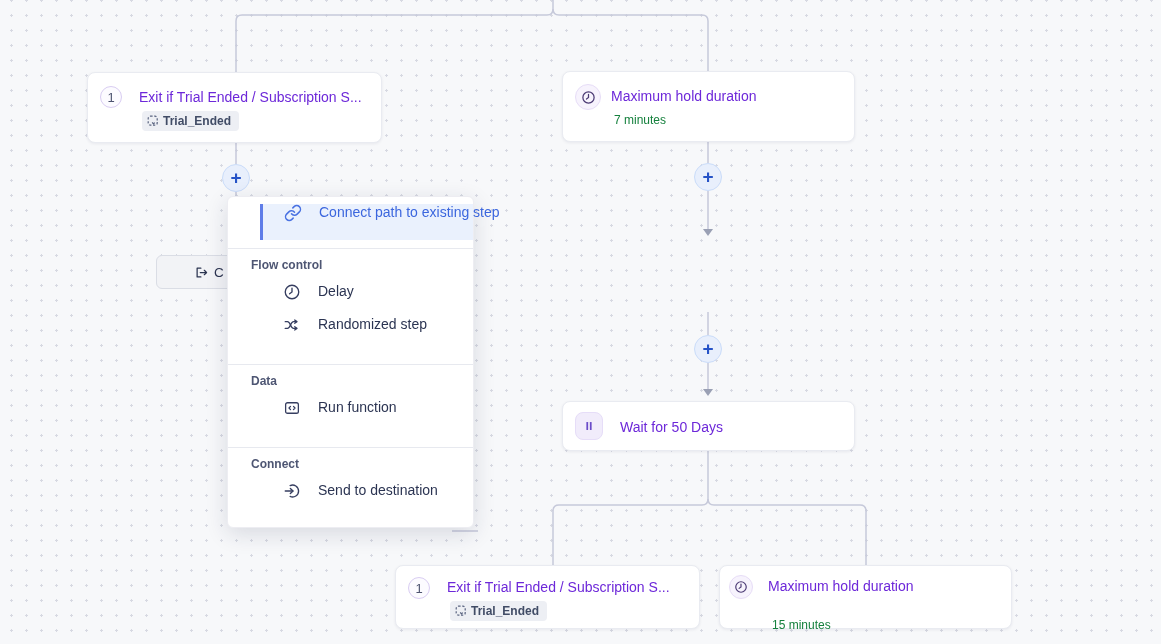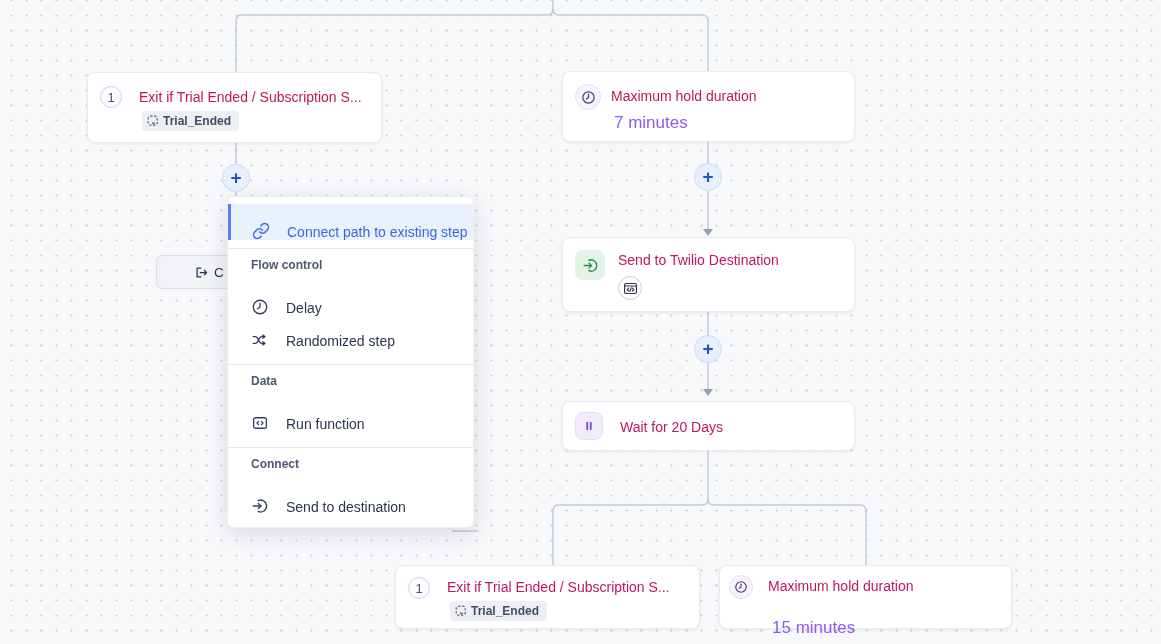--- a/index.html
+++ b/index.html
@@ -11,22 +11,22 @@
     background-image:radial-gradient(circle, #d7d9e2 1px, transparent 1.2px);
     background-size:15px 15px; background-position:4px 8px;
   }
   svg.wires { position:absolute; left:0; top:0; z-index:1; pointer-events:none; }
   .wire { stroke:#c6c9da; stroke-width:1.5; fill:none; }
   .arrowhead { fill:#9aa0b4; }
 
   .card { position:absolute; z-index:2; background:#fff;
     border:1px solid #e9ebf1; border-radius:8px;
     box-shadow:0 1px 3px rgba(25,35,70,.07); }
-  .card-title { position:absolute; font-size:14px; font-weight:500; color:#be185d; white-space:nowrap; }
-  .card-sub { position:absolute; font-size:17px; color:#8b5cf6; white-space:nowrap; }
+  .card-title { position:absolute; font-size:14px; font-weight:500; color:#6d28d9; white-space:nowrap; }
+  .card-sub { position:absolute; font-size:12px; color:#15803d; white-space:nowrap; }
   .num-badge { position:absolute; width:22px; height:22px; border-radius:50%;
     border:1.5px solid #d9cdf2; background:#fcfbff; color:#4e5470;
     font-size:13px; display:flex; align-items:center; justify-content:center; }
   .tag { position:absolute; height:20px; background:#edeff4; border-radius:4px;
     display:inline-flex; align-items:center; gap:4px; padding:0 8px 0 5px;
     font-size:12px; font-weight:bold; color:#414c66; white-space:nowrap; }
   .icon-circle { position:absolute; border-radius:50%;
     display:flex; align-items:center; justify-content:center; }
   .clock-bg { width:26px; height:26px; background:#f7f3fd; border:1px solid #e7ddf7; color:#4b3a74; }
   .icon-square { position:absolute; border-radius:8px;
@@ -39,22 +39,22 @@
     background:#e8effc; border:1px solid #cadcf9; color:#2653c7;
     font-size:19px; font-weight:bold; line-height:25px; text-align:center; cursor:pointer; }
 
   .ghost-btn { position:absolute; z-index:2; width:82px; height:34px;
     background:#f2f3f6; border:1px solid #dadde5; border-radius:6px;
     display:flex; align-items:center; color:#2b3450; font-size:13.5px; }
 
   .menu { position:absolute; z-index:10; left:227px; top:196px; width:247px;
     background:#fff; border-radius:6px; border:1px solid #ededf2;
     box-shadow:0 6px 22px rgba(25,35,70,.14); padding-top:7px; }
-  .menu-item { display:flex; align-items:flex-end; gap:17px; height:33px;
-    padding-left:23px; font-size:14px; color:#2b3452; cursor:pointer; white-space:nowrap; }
+  .menu-item { display:flex; align-items:flex-start; gap:17px; height:33px;
+    padding-left:23px; font-size:14px; color:#2b3452; cursor:pointer; white-space:nowrap;margin-left:32px; }
   .menu-item .mi-icon { color:#363e60; display:flex; }
   .menu-item.primary { height:36px; background:#eaf1fd; border-left:3px solid #5f7de8;
     padding-left:21px; color:#3b66de; }
   .menu-item.primary .mi-icon { color:#4a72e2; }
   .menu-divider { height:1px; background:#e7e9ef; margin-top:8px; }
   .menu-header { font-size:12px; font-weight:bold; color:#4e5673;
     padding-left:23px; margin:9px 0 11px; }
   .gap-sm { height:12px; }
   .menu-bottom-pad { height:12px; }
 </style>
@@ -97,48 +97,29 @@
     <div class="icon-circle clock-bg" style="left:12px; top:12px;">
       <svg width="15" height="15" viewBox="0 0 24 24" fill="none" stroke="currentColor" stroke-width="2" stroke-linecap="round">
         <circle cx="12" cy="12" r="9"></circle>
           <polyline points="12,7 12,12 8.8,14.4"></polyline>
       </svg>
     </div>
     <div class="card-title" style="left:48px; top:16px;">Maximum hold duration</div>
     <div class="card-sub" style="left:51px; top:41px;">7 minutes</div>
   </div>
 
-  <div class="card" style="left:562px; top:237px; width:293px; height:75px;">
-    <div class="icon-square send-bg" style="left:12px; top:12px;">
-      <svg width="17" height="17" viewBox="0 0 24 24" fill="none" stroke="currentColor" stroke-width="1.9" stroke-linecap="round" stroke-linejoin="round">
-        <path d="M9.5 4.7 A8 8 0 1 1 9.5 19.3"></path>
-        <line x1="3" y1="12" x2="13" y2="12"></line>
-        <polyline points="9.8,8.6 13.4,12 9.8,15.4"></polyline>
-      </svg>
-    </div>
-    <div class="card-title" style="left:55px; top:14px;">Send to Twilio Destination</div>
-    <div class="icon-circle code-badge" style="left:55px; top:38px;">
-      <svg width="15" height="15" viewBox="0 0 24 24" fill="none" stroke="currentColor" stroke-width="1.8" stroke-linecap="round">
-        <rect x="2.5" y="4" width="19" height="16" rx="2.5"></rect>
-        <line x1="2.5" y1="8" x2="21.5" y2="8"></line>
-        <polyline points="9,11.5 6.8,13.8 9,16"></polyline>
-        <polyline points="15,11.5 17.2,13.8 15,16"></polyline>
-        <line x1="13" y1="11" x2="11" y2="16.5"></line>
-      </svg>
-    </div>
-  </div>
 
   <div class="card" style="left:562px; top:401px; width:293px; height:50px;">
     <div class="icon-square pause-bg" style="left:12px; top:10px;">
       <svg width="14" height="14" viewBox="0 0 24 24" fill="currentColor">
         <rect x="7.5" y="5" width="3" height="14" rx="1"></rect>
           <rect x="13.5" y="5" width="3" height="14" rx="1"></rect>
       </svg>
     </div>
-    <div class="card-title" style="left:57px; top:17px;">Wait for 20 Days</div>
+    <div class="card-title" style="left:57px; top:17px;">Wait for 50 Days</div>
   </div>
 
   <div class="card" style="left:395px; top:565px; width:305px; height:64px;">
     <div class="num-badge" style="left:12px; top:11px;">1</div>
     <div class="card-title" style="left:51px; top:13px;">Exit if Trial Ended / Subscription S...</div>
     <div class="tag" style="left:54px; top:35px;">
       <span style="display:flex;">
         <svg width="12" height="12" viewBox="0 0 12 12" fill="none" stroke="#5a6480" stroke-width="1.2">
           <rect x="1.2" y="1.2" width="9" height="9" rx="2.2" stroke-dasharray="2.2 1.6"></rect>
           <polyline points="5.2,7.4 6.4,8.8 7.8,7.6"></polyline>

